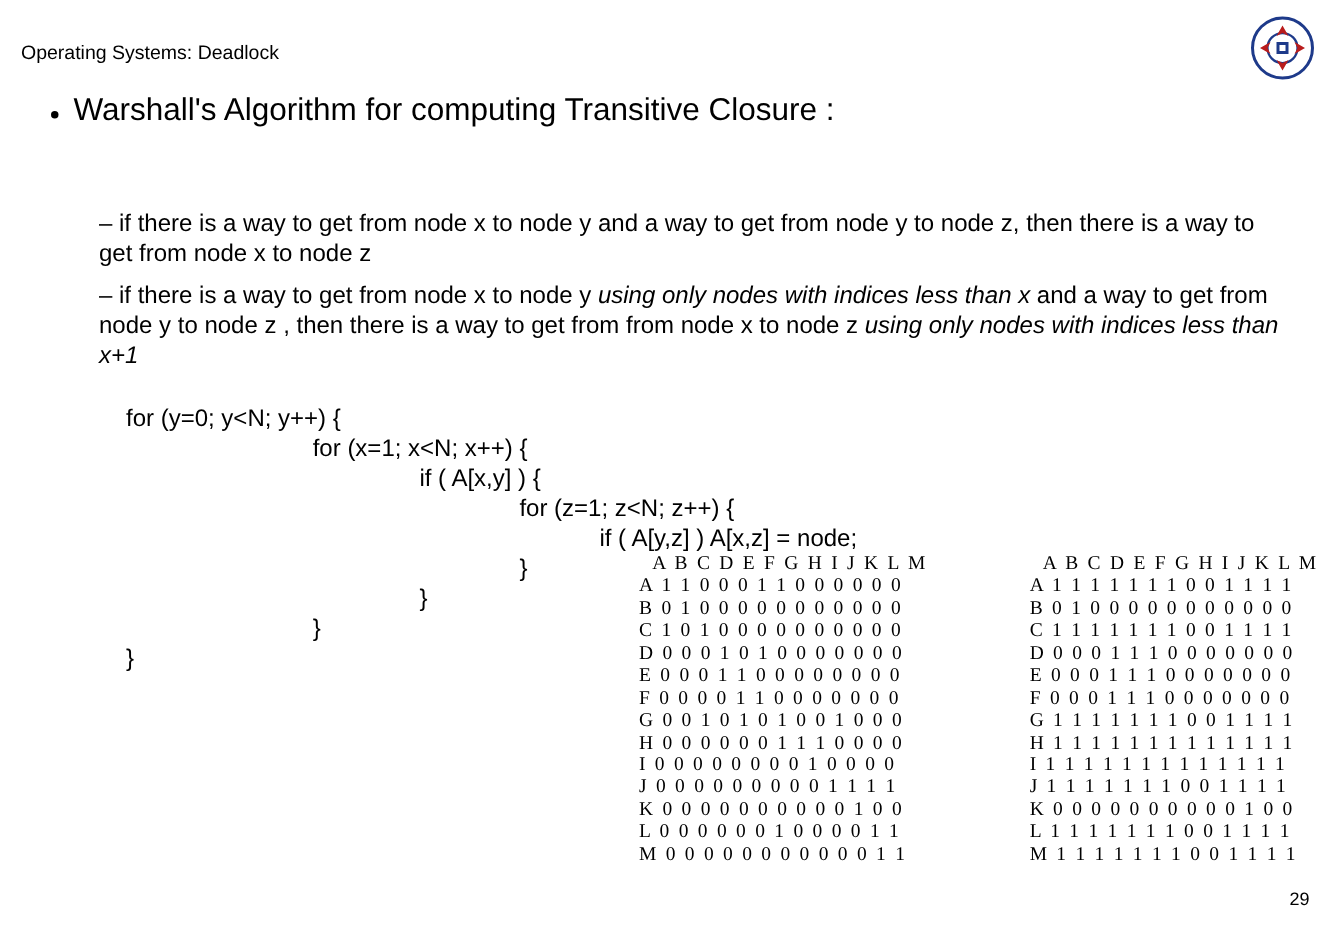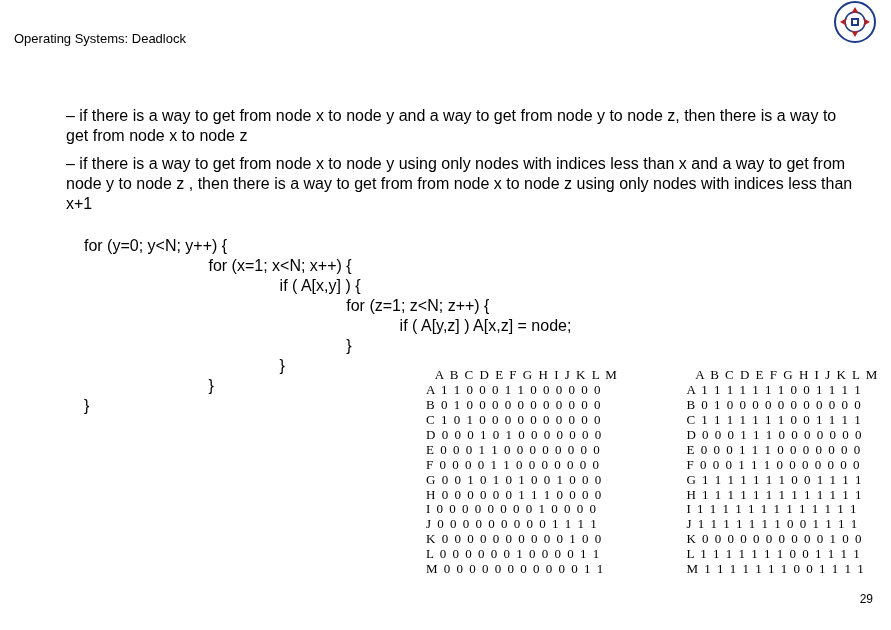--- a/index.html
+++ b/index.html
@@ -6,24 +6,24 @@
     margin: 0;
     padding: 0;
     width: 891px;
     height: 630px;
     font-family: Arial, Helvetica, sans-serif;
     background: #fff;
     color: #000;
     position: relative;
   }
   .header {
-    padding: 2px 14px 0 14px;
+    padding: 12px 14px 0 14px;
     font-size: 13px;
     display: flex;
-    align-items: flex-end;
+    align-items: center;
     justify-content: space-between;
   }
   .logo {
     width: 44px;
     height: 44px;
     position: relative;
     top: -2px;
   }
   .content {
     padding: 6px 34px 0 34px;
@@ -71,21 +71,21 @@
     line-height: 1.15;
     letter-spacing: 1.5px;
     white-space: pre;
   }
   .page-num {
     position: absolute;
     right: 18px;
     bottom: 24px;
     font-size: 12px;
   }
-  .italic { }
+  .italic { font-style: italic; }
 </style>
 </head>
 <body>
 
 <div class="header">
   <span>Operating Systems: Deadlock</span>
   <span class="logo">
     <svg viewBox="0 0 44 44" width="44" height="44">
       <circle cx="22" cy="22" r="20" fill="none" stroke="#1e3a8a" stroke-width="2"></circle>
       <circle cx="22" cy="22" r="10" fill="#fff" stroke="#1e3a8a" stroke-width="1.5"></circle>
@@ -93,20 +93,24 @@
       <path d="M22 37 L26 30 L22 32 L18 30 Z" fill="#b91c1c"></path>
       <path d="M7 22 L14 18 L12 22 L14 26 Z" fill="#b91c1c"></path>
       <path d="M37 22 L30 18 L32 22 L30 26 Z" fill="#b91c1c"></path>
       <path d="M18 18 L26 18 L26 26 L18 26 Z" fill="#1e3a8a"></path>
       <rect x="20" y="20" width="4" height="4" fill="#fff"></rect>
     </svg>
   </span>
 </div>
 
 <div class="content">
+  <div class="bullet-row">
+    <span class="bullet-dot"></span>
+    <span class="bullet-text">Warshall's Algorithm for computing Transitive Closure :</span>
+  </div>
 
   <div class="sub-list">
     <div class="sub-item">
       <span>– if there is a way to get from node x to node y and a way to get from node y to node z, then there is a way to get from node x to node z</span>
     </div>
     <div class="sub-item">
       <span>– if there is a way to get from node x to node y </span><span class="italic">using only nodes with indices less than x</span><span> and a way to get from node y to node z , then there is a way to get from from node x to node z </span><span class="italic">using only nodes with indices less than x+1</span>
     </div>
   </div>
 

